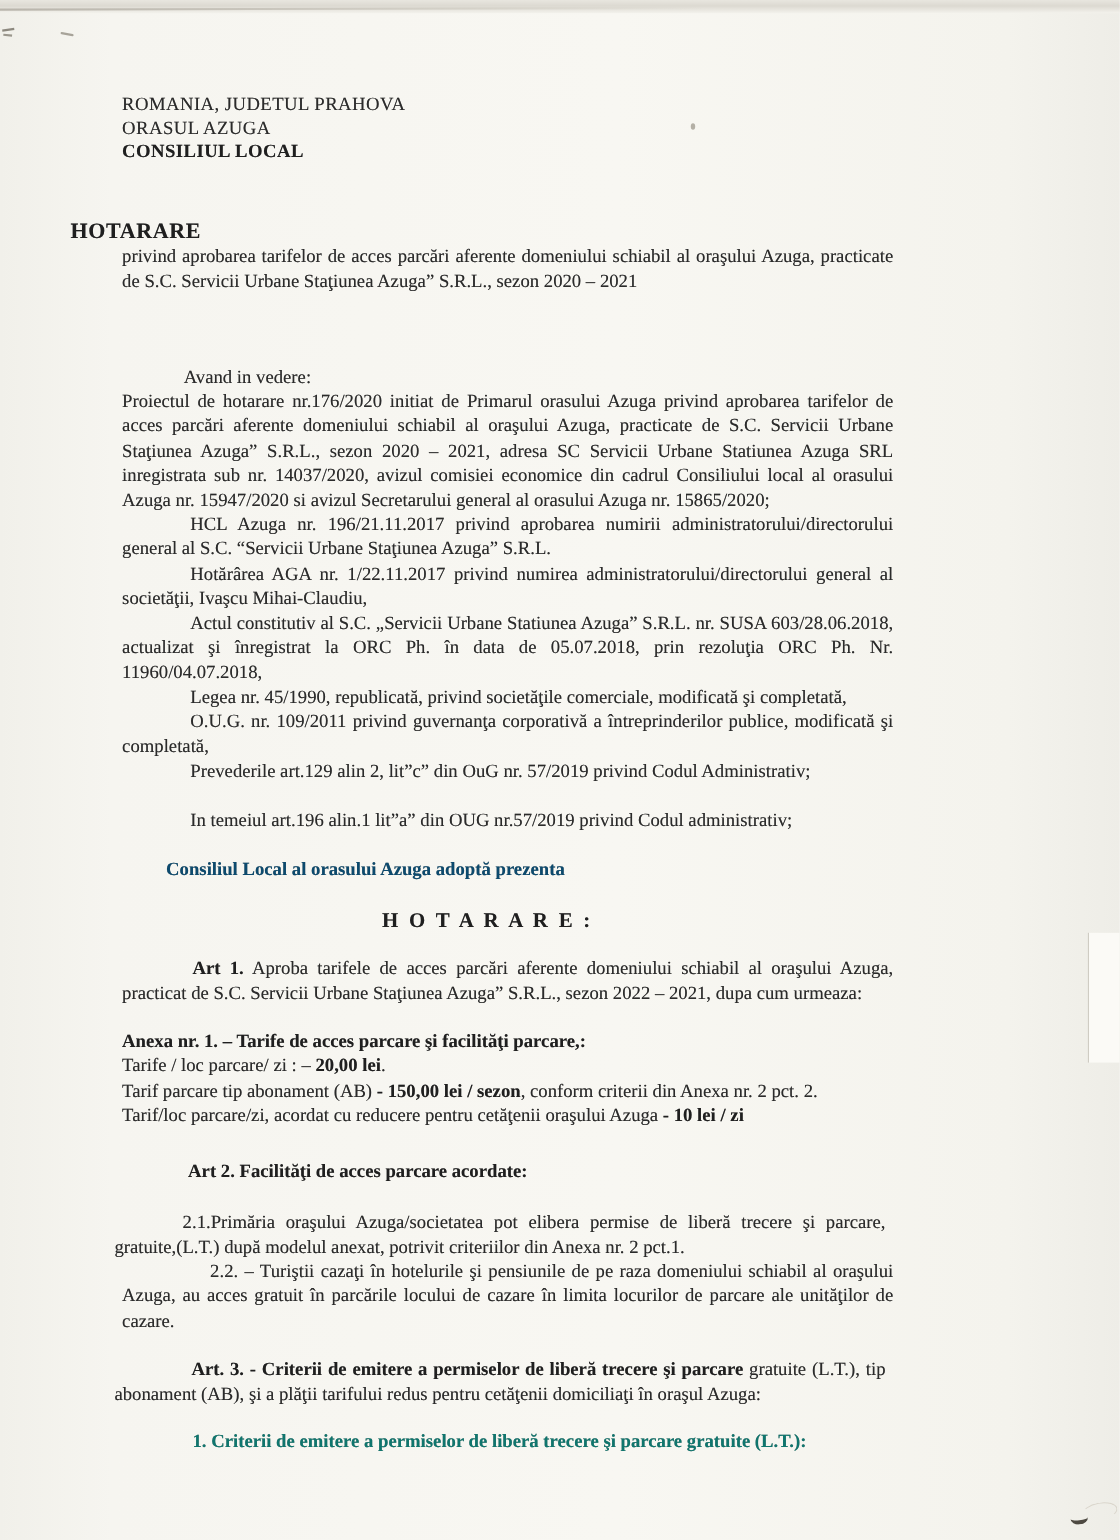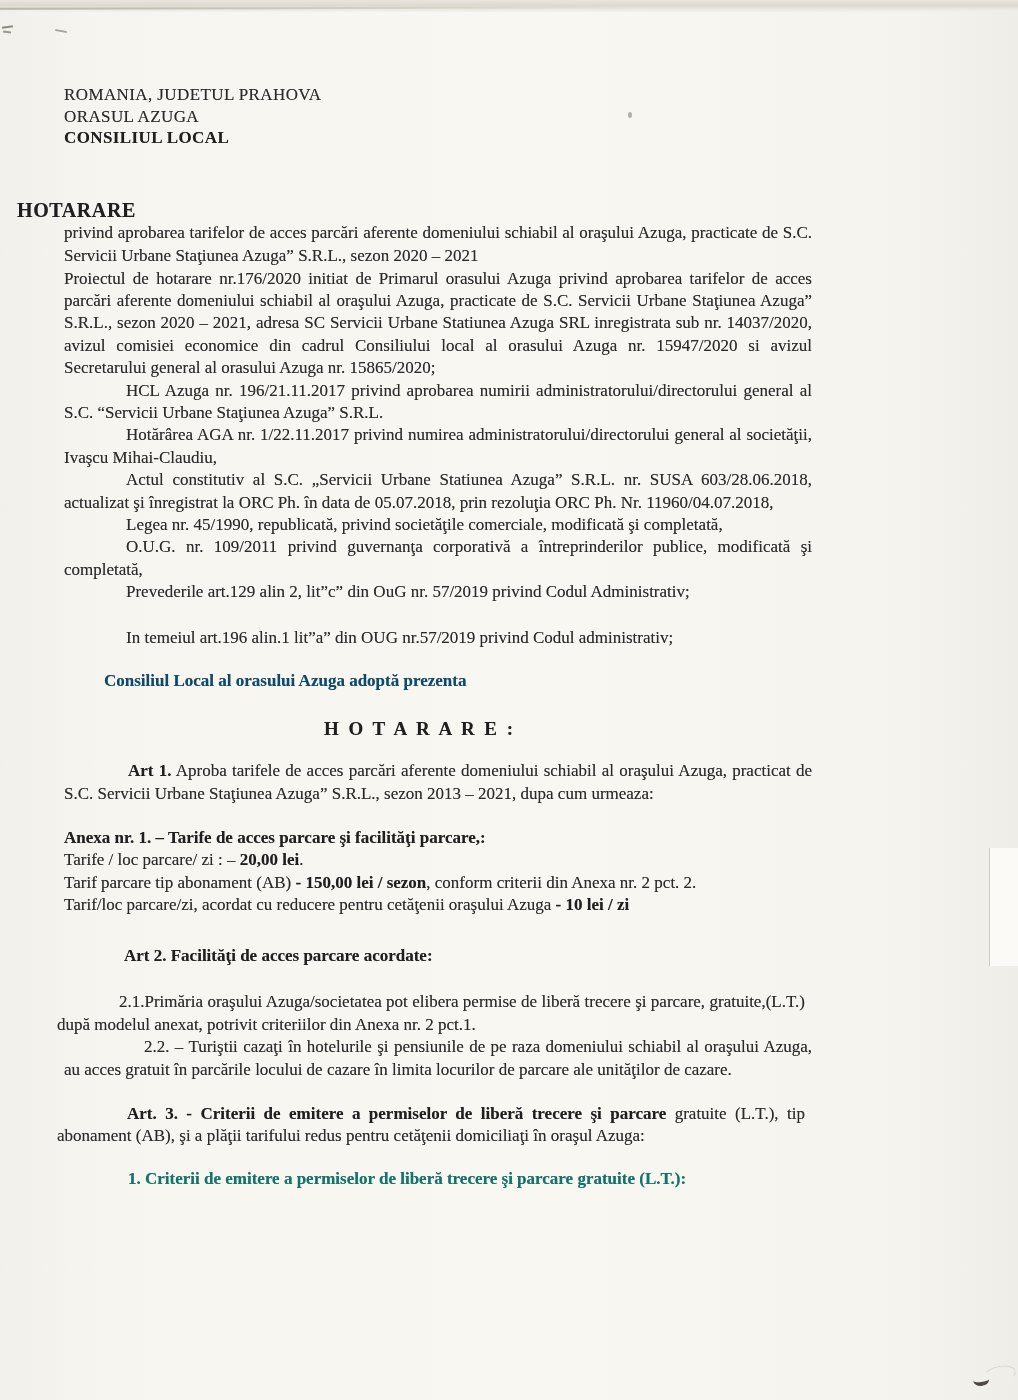--- a/index.html
+++ b/index.html
@@ -4,21 +4,21 @@
 <style>
   html,body{margin:0;padding:0;}
   body{
     width:1018px;height:1400px;position:relative;overflow:hidden;
     background:linear-gradient(90deg,#f1f0ea 0%,#f6f5f0 10%,#f8f7f2 55%,#f4f3ed 90%,#eeede7 100%);
     font-family:"Liberation Serif","DejaVu Serif",serif;
     color:#2b2b2b;
   }
   .page-content{
     position:absolute;top:0;left:0;width:887px;height:1400px;
-    padding:84px 75px 0 64px;box-sizing:border-box;
+    padding:84px 75px 0 111px;box-sizing:border-box;
     font-size:17px;line-height:22.4px;
     text-shadow:0 0 .5px rgba(43,43,43,.5);
   }
   p{margin:0;}
   .justify{text-align:justify;}
   b,.bold{font-weight:700;color:#1f1f1f;}
 
   .doc-header p{line-height:21.5px;letter-spacing:.4px;}
   .doc-title{
     position:relative;left:-47px;
@@ -80,36 +80,37 @@
   <div class="doc-header">
     <p>ROMANIA, JUDETUL PRAHOVA</p>
     <p>ORASUL  AZUGA</p>
     <p class="bold">CONSILIUL LOCAL</p>
   </div>
 
   <div class="doc-title">HOTARARE</div>
 
   <p class="doc-subtitle justify">privind aprobarea  tarifelor de acces parcări aferente  domeniului schiabil al oraşului Azuga, practicate de S.C. Servicii Urbane Staţiunea Azuga” S.R.L., sezon 2020 – 2021</p>
 
+  <p class="avand">Avand in vedere:</p>
 
   <p class="preamble-item first justify">Proiectul de hotarare nr.176/2020 initiat de Primarul orasului Azuga privind aprobarea  tarifelor de acces parcări aferente  domeniului schiabil al oraşului Azuga, practicate de S.C. Servicii Urbane Staţiunea Azuga” S.R.L., sezon 2020 – 2021, adresa SC Servicii Urbane Statiunea Azuga SRL inregistrata sub nr. 14037/2020,  avizul comisiei economice din cadrul Consiliului local al orasului Azuga nr. 15947/2020 si avizul Secretarului general al orasului Azuga nr. 15865/2020;</p>
   <p class="preamble-item justify">HCL Azuga nr. 196/21.11.2017 privind aprobarea numirii administratorului/directorului general al S.C. “Servicii Urbane Staţiunea Azuga” S.R.L.</p>
   <p class="preamble-item justify">Hotărârea AGA nr. 1/22.11.2017 privind numirea administratorului/directorului general al societăţii, Ivaşcu Mihai-Claudiu,</p>
   <p class="preamble-item justify">Actul constitutiv al S.C. „Servicii Urbane Statiunea Azuga” S.R.L. nr. SUSA 603/28.06.2018, actualizat şi înregistrat la ORC Ph. în data de 05.07.2018, prin rezoluţia ORC Ph. Nr. 11960/04.07.2018,</p>
   <p class="preamble-item justify">Legea nr. 45/1990, republicată, privind societăţile comerciale, modificată şi completată,</p>
   <p class="preamble-item justify">O.U.G. nr. 109/2011 privind guvernanţa corporativă a întreprinderilor publice, modificată şi completată,</p>
   <p class="preamble-item justify">Prevederile art.129 alin 2, lit”c” din OuG nr. 57/2019 privind Codul Administrativ;</p>
 
   <p class="legal-basis">In temeiul art.196 alin.1 lit”a” din OUG nr.57/2019 privind Codul administrativ;</p>
 
   <p class="adoption">Consiliul Local al orasului Azuga adoptă prezenta</p>
 
   <div class="decision-heading">H O T A R A R E :</div>
 
-  <p class="art1 justify"><b>Art 1.</b> <span>Aproba  tarifele de acces parcări aferente  domeniului schiabil al oraşului Azuga, practicat de S.C. Servicii Urbane Staţiunea Azuga” S.R.L., sezon 2013 – 2021, dupa cum urmeaza:</span></p>
+  <p class="art1 justify"><b>Art 1.</b> <span>Aproba  tarifele de acces parcări aferente  domeniului schiabil al oraşului Azuga, practicat de S.C. Servicii Urbane Staţiunea Azuga” S.R.L., sezon 2022 – 2021, dupa cum urmeaza:</span></p>
 
   <p class="annex-heading">Anexa nr. 1. – Tarife de acces parcare şi facilităţi parcare,:</p>
 
   <p class="tariff-line"><span>Tarife / loc parcare/ zi :  – </span><b>20,00 lei</b><span>.</span></p>
   <p class="tariff-line"><span>Tarif parcare tip abonament (AB) </span><b>- 150,00 lei / sezon</b><span>, conform criterii din Anexa nr. 2 pct. 2.</span></p>
   <p class="tariff-line"><span>Tarif/loc parcare/zi, acordat cu reducere pentru cetăţenii oraşului Azuga   </span><b>- 10 lei / zi</b><span></span></p>
 
   <p class="art2-heading">Art 2. Facilităţi de acces parcare acordate:</p>
 
   <p class="p21 justify">2.1.Primăria oraşului Azuga/societatea  pot elibera permise de liberă trecere şi parcare, gratuite,(L.T.) după modelul anexat, potrivit criteriilor din Anexa nr. 2 pct.1.</p>

